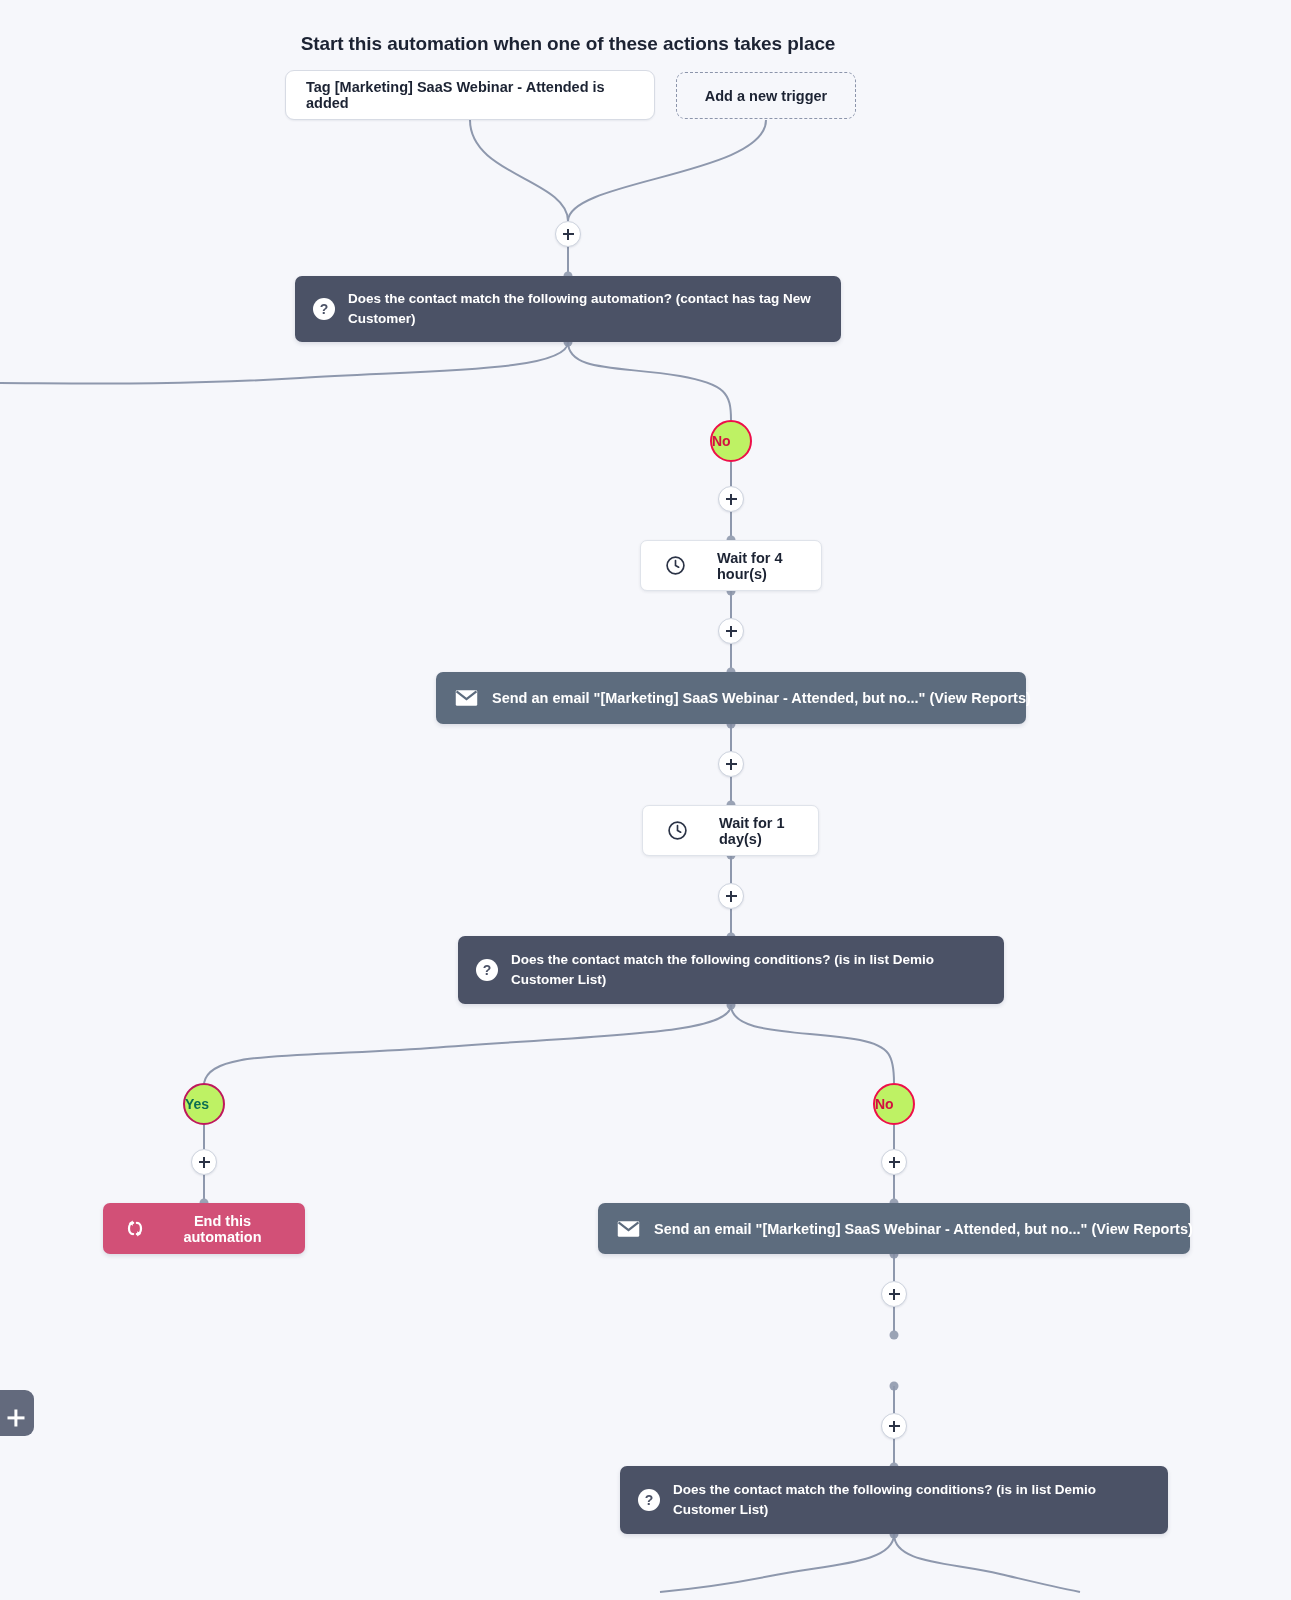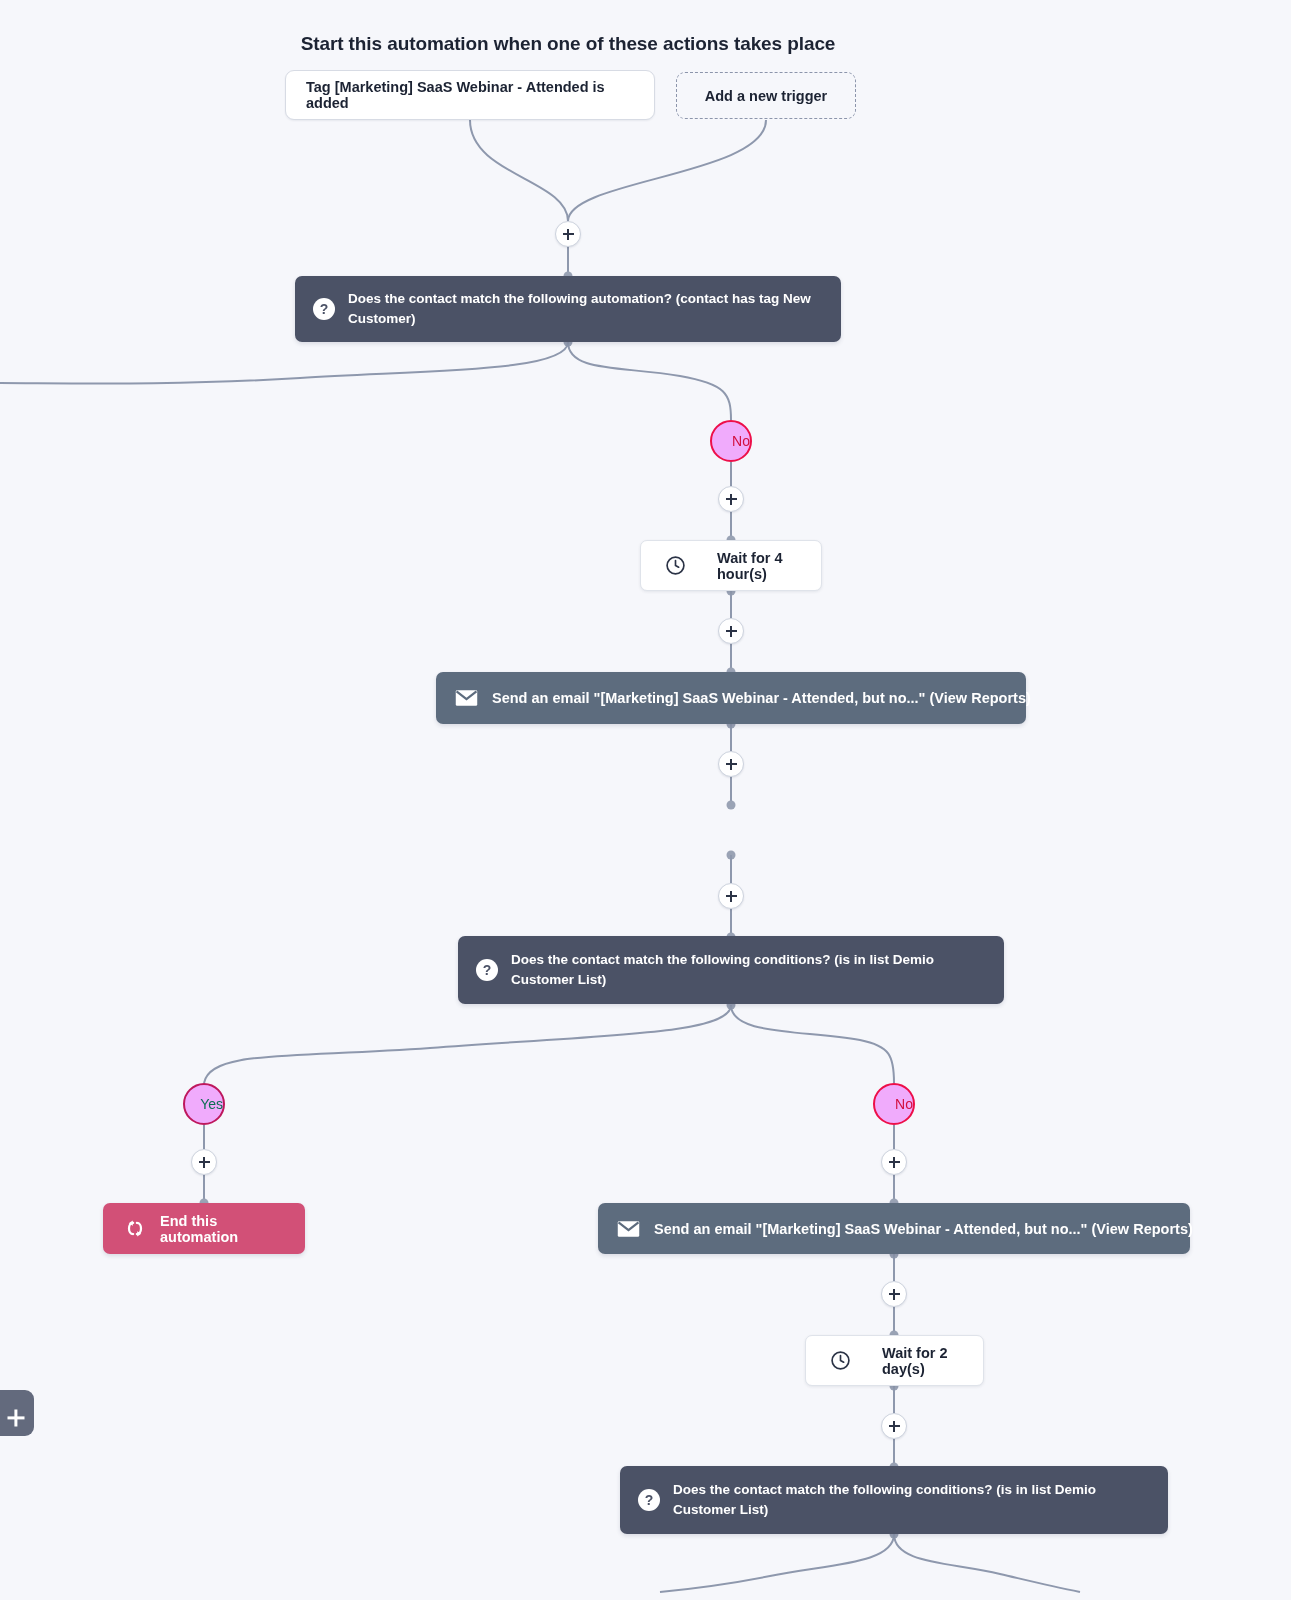--- a/index.html
+++ b/index.html
@@ -114,20 +114,21 @@
     color: #1c2333;
     margin-left: 18px;
   }
 
   
   .endnode {
     background: #d25077;
     box-shadow: 0 2px 4px rgba(30,40,70,0.13);
     padding: 0 20px;
     color: #ffffff;
+    text-align: center;
   }
   .endnode .label {
     font-size: 14.5px;
     font-weight: bold;
     color: #ffffff;
   }
 
   
   .icon-q {
     flex: 0 0 auto;
@@ -179,24 +180,24 @@
     background: #2b3346;
   }
   .plus::before { width: 11px; height: 1.7px; }
   .plus::after  { width: 1.7px; height: 11px; }
 
   
   .badge {
     position: absolute;
     width: 42px; height: 42px;
     border-radius: 50%;
-    background: #f0abfc;
-    display: flex; align-items: center; justify-content: flex-end;
+    background: #bef264;
+    display: flex; align-items: center; justify-content: flex-start;
     font-size: 14px;
-    font-weight: normal;
+    font-weight: bold;
     z-index: 4;
   }
   .badge-yes { border: 2px solid #be185d; color: #0c6e52; }
   .badge-no  { border: 2px solid #ed0f49; color: #d2103f; }
 
   
   .zoom-btn {
     position: absolute;
     left: -12px;
     bottom: -12px;
@@ -332,20 +333,29 @@
       <svg viewBox="0 0 24 18" width="23" height="18">
         <rect x="0.8" y="0.8" width="22.4" height="16.4" rx="1.4" fill="#ffffff"></rect>
         <path d="M1.6 2 L12 10.2 L22.4 2" fill="none" stroke="#5d6c7e" stroke-width="2.3"></path>
       </svg>
     </span>
     <span class="label">Send an email "[Marketing] SaaS Webinar - Attended, but no..." (View Reports)</span>
   </div>
 
   <div class="plus" style="left:718px; top:751px;"></div>
 
+  <div class="node wait" style="left:642px; top:805px; width:177px; height:51px;">
+    <span class="icon-clock">
+      <svg viewBox="0 0 24 24" width="21" height="21">
+        <circle cx="12" cy="12" r="9.6" fill="none" stroke="#2b3346" stroke-width="1.9"></circle>
+        <path d="M12 6.4 L12 12 L15.6 14" fill="none" stroke="#2b3346" stroke-width="1.9" stroke-linecap="round"></path>
+      </svg>
+    </span>
+    <span class="label">Wait for 1 day(s)</span>
+  </div>
 
   <div class="plus" style="left:718px; top:883px;"></div>
 
   <div class="node condition" style="left:458px; top:936px; width:546px; height:68px;">
     <span class="icon-q">?</span>
     <span class="label">Does the contact match the following conditions? (is in list Demio Customer List)</span>
   </div>
 
   <div class="badge badge-yes" style="left:183px; top:1083px;">
     <span>Yes</span>
@@ -374,29 +384,20 @@
       <svg viewBox="0 0 24 18" width="23" height="18">
         <rect x="0.8" y="0.8" width="22.4" height="16.4" rx="1.4" fill="#ffffff"></rect>
         <path d="M1.6 2 L12 10.2 L22.4 2" fill="none" stroke="#5d6c7e" stroke-width="2.3"></path>
       </svg>
     </span>
     <span class="label">Send an email "[Marketing] SaaS Webinar - Attended, but no..." (View Reports)</span>
   </div>
 
   <div class="plus" style="left:881px; top:1281px;"></div>
 
-  <div class="node wait" style="left:805px; top:1335px; width:179px; height:51px;">
-    <span class="icon-clock">
-      <svg viewBox="0 0 24 24" width="21" height="21">
-        <circle cx="12" cy="12" r="9.6" fill="none" stroke="#2b3346" stroke-width="1.9"></circle>
-        <path d="M12 6.4 L12 12 L15.6 14" fill="none" stroke="#2b3346" stroke-width="1.9" stroke-linecap="round"></path>
-      </svg>
-    </span>
-    <span class="label">Wait for 2 day(s)</span>
-  </div>
 
   <div class="plus" style="left:881px; top:1413px;"></div>
 
   <div class="node condition" style="left:620px; top:1466px; width:548px; height:68px;">
     <span class="icon-q">?</span>
     <span class="label">Does the contact match the following conditions? (is in list Demio Customer List)</span>
   </div>
 
   <div class="zoom-btn"></div>
 

